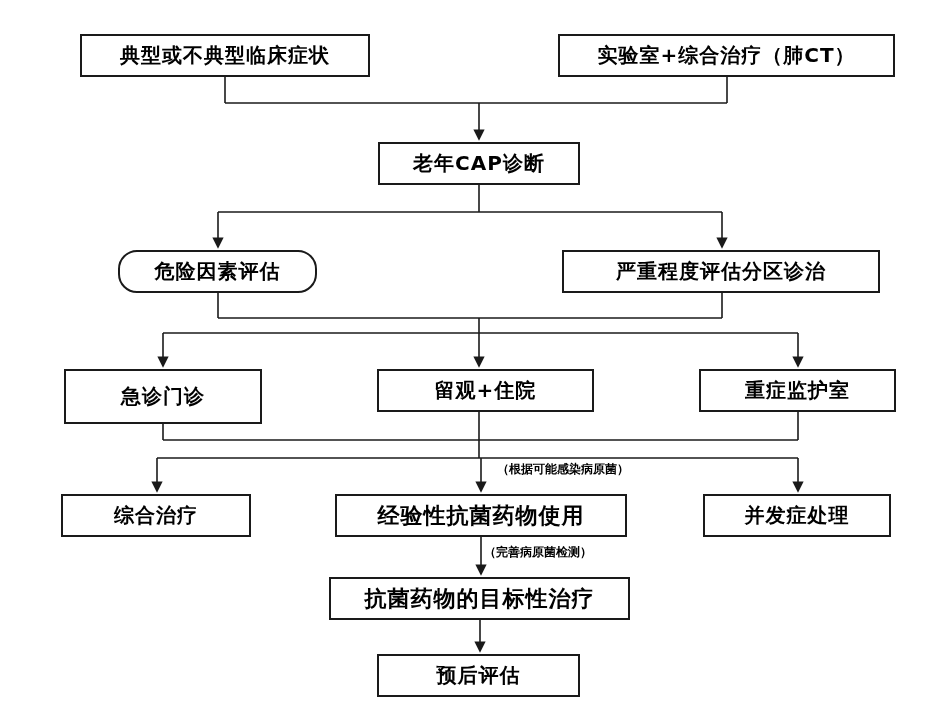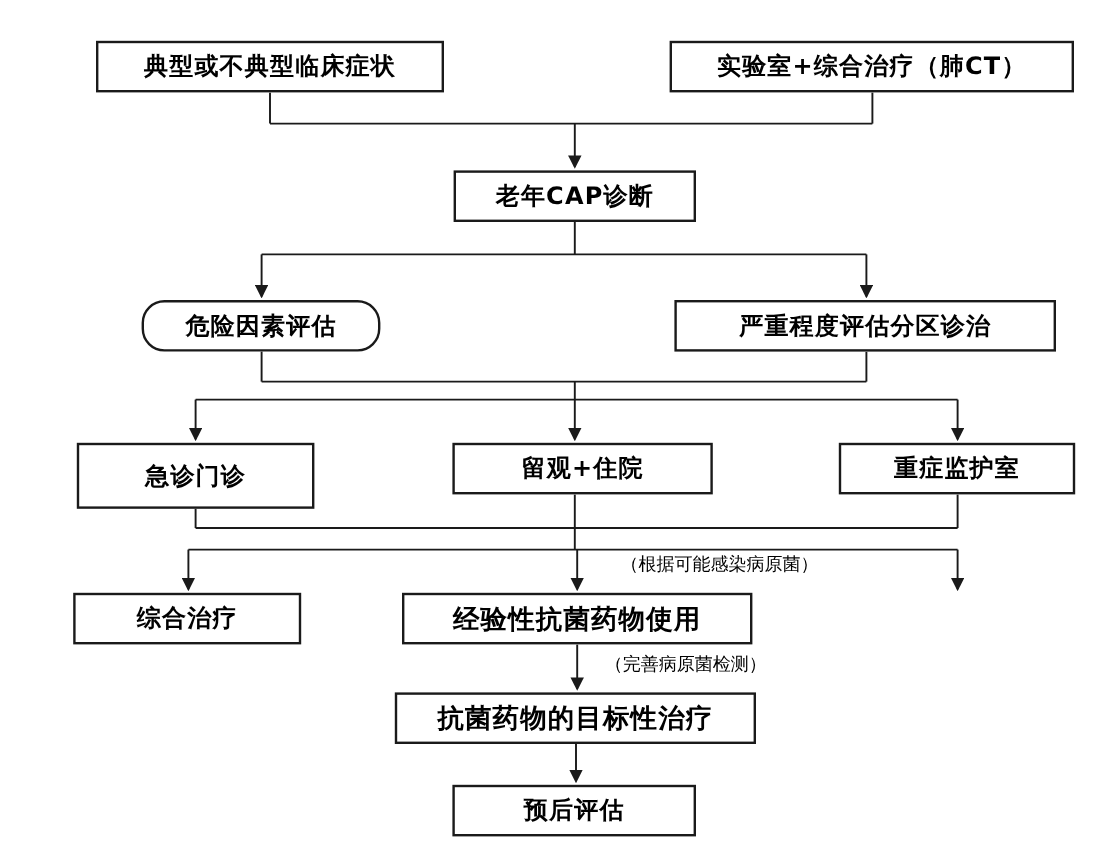--- a/index.html
+++ b/index.html
@@ -43,24 +43,23 @@
     font-weight: bold;
     font-size: 20px;
     letter-spacing: 1px;
     white-space: nowrap;
     text-align: center;
   }
   .node.large { font-size: 22px; }
   .annotation {
     position: absolute;
     color: var(--color-text);
-    font-weight: normal;
-    font-size: 15px;
+    font-weight: bold;
+    font-size: 12px;
     white-space: nowrap;
-    margin-left: 20px;
   }
 </style>
 </head>
 <body>
 
 <div class="canvas">
 
   <svg class="connector-layer" width="932" height="715" viewBox="0 0 932 715" xmlns="http://www.w3.org/2000/svg">
     <defs>
       <marker id="arrow" viewBox="0 0 10 10" refX="8.5" refY="5" markerWidth="7" markerHeight="7" orient="auto-start-reverse">
@@ -122,20 +121,21 @@
   <div class="node" style="left:562px; top:250px; width:318px; height:43px;">严重程度评估分区诊治</div>
 
   <div class="node" style="left:64px; top:369px; width:198px; height:55px;">急诊门诊</div>
   <div class="node" style="left:377px; top:369px; width:217px; height:43px;">留观+住院</div>
   <div class="node" style="left:699px; top:369px; width:197px; height:43px;">重症监护室</div>
 
   <div class="annotation" style="left:497px; top:461px;">（根据可能感染病原菌）</div>
 
   <div class="node" style="left:61px; top:494px; width:190px; height:43px;">综合治疗</div>
   <div class="node large" style="left:335px; top:494px; width:292px; height:43px;">经验性抗菌药物使用</div>
+  <div class="node" style="left:703px; top:494px; width:188px; height:43px;">并发症处理</div>
 
   <div class="annotation" style="left:484px; top:544px;">（完善病原菌检测）</div>
 
   <div class="node large" style="left:329px; top:577px; width:301px; height:43px;">抗菌药物的目标性治疗</div>
 
   <div class="node" style="left:377px; top:654px; width:203px; height:43px;">预后评估</div>
 
 </div>
 
 </body></html>

